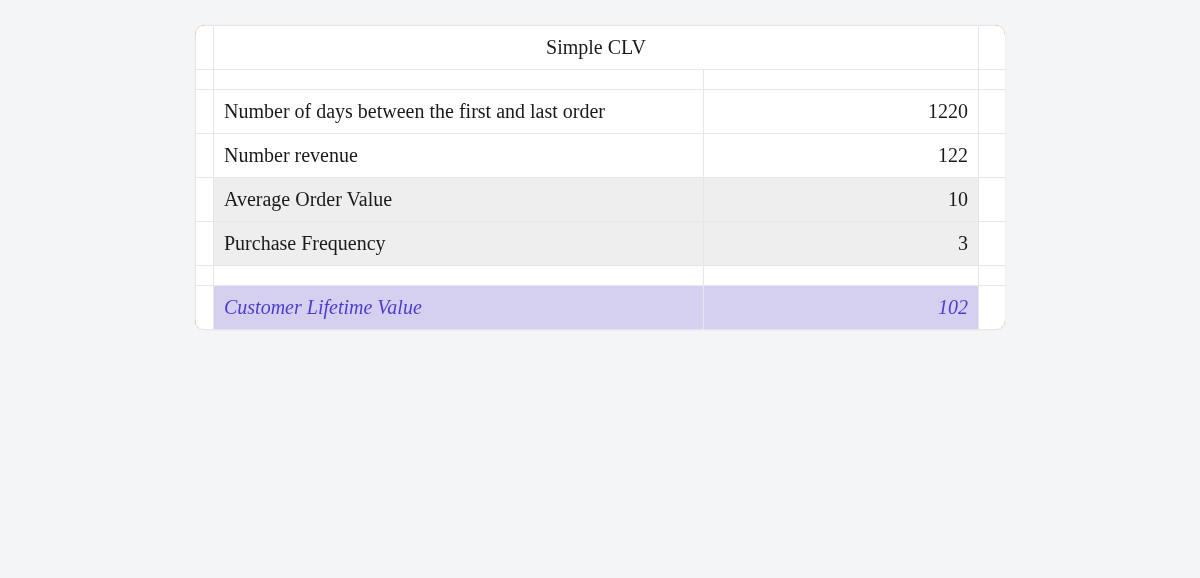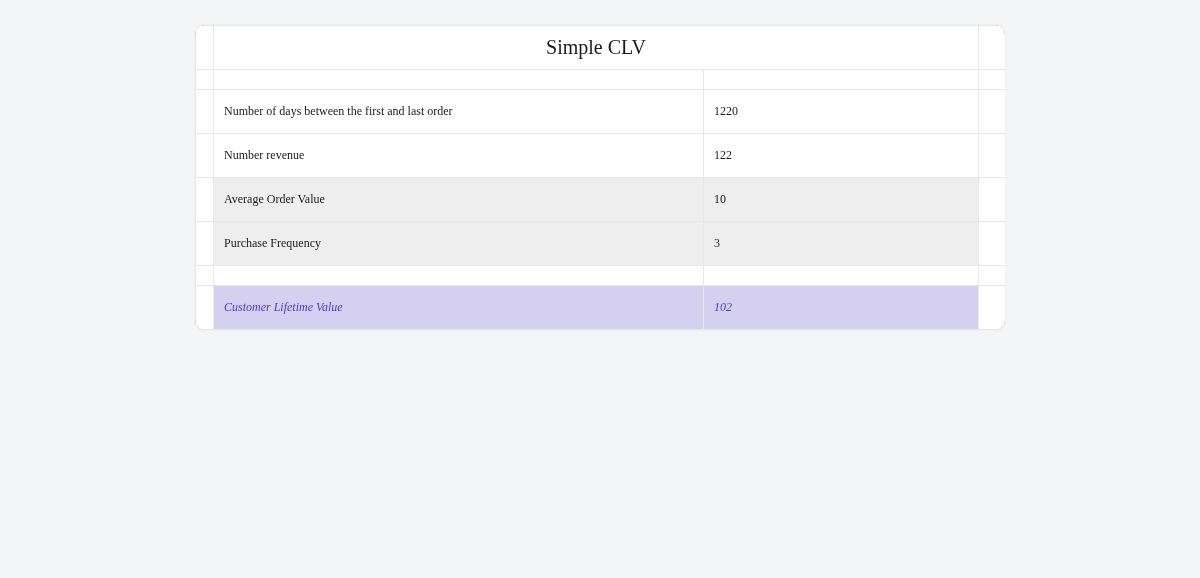--- a/index.html
+++ b/index.html
@@ -29,39 +29,39 @@
       border-collapse: collapse;
       table-layout: fixed;
     }
     col.gutter-left { width: 18px; }
     col.label-col { width: 490px; }
     col.value-col { width: 275px; }
     col.gutter-right { width: 27px; }
     td {
       border: 1px solid #e5e7eb;
       padding: 8px 10px;
-      font-size: 12px;
+      font-size: 20px;
       color: #1a1a1a;
       height: 44px;
       background: #fff;
     }
     tr.header td {
       text-align: center;
       font-size: 20px;
     }
     tr.header td.merged {
       border-left: 1px solid #e5e7eb;
       border-right: 1px solid #e5e7eb;
     }
     tr.spacer td {
       height: 20px;
       padding: 0;
     }
     td.value {
-      text-align: left;
+      text-align: right;
     }
     tr.shaded td.label,
     tr.shaded td.value {
       background: #eeeeee;
     }
     tr.highlight td.label,
     tr.highlight td.value {
       background: #d5d0f0;
       color: #4b3dcf;
       font-style: italic;

